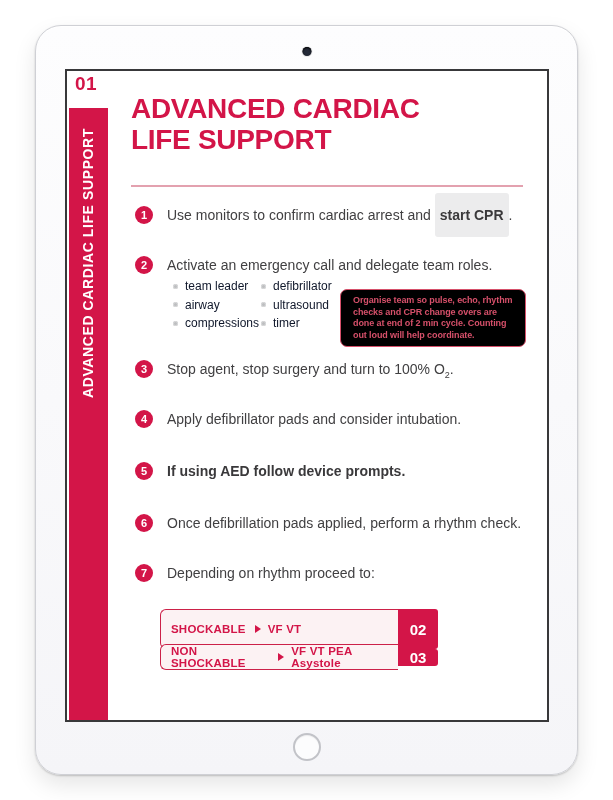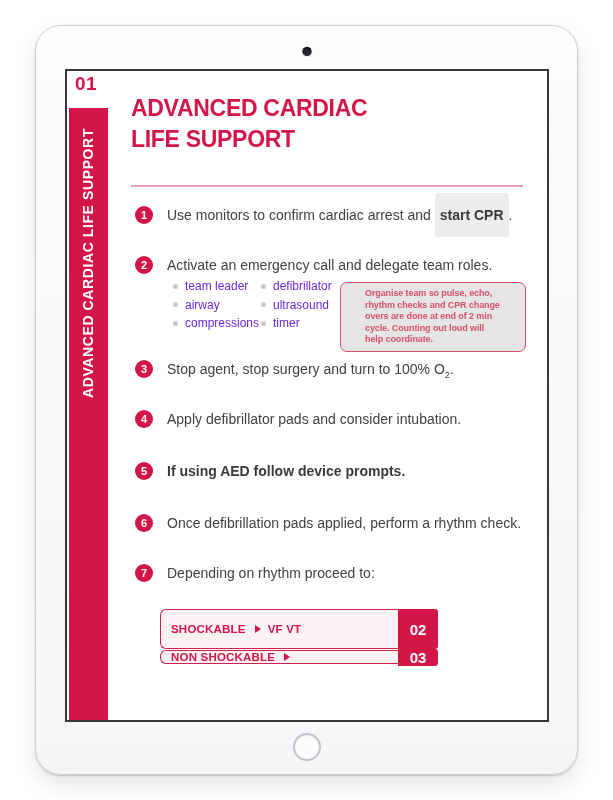--- a/index.html
+++ b/index.html
@@ -42,21 +42,21 @@
     position:absolute; left:11px; top:290px;
     transform-origin:0 0; transform:rotate(-90deg);
     white-space:nowrap; color:#ffffff; font-weight:bold;
     font-size:14px; letter-spacing:.6px;
   }
 
   .content { position:absolute; left:0; top:0; right:0; bottom:0; }
 
   .doc-title {
     position:absolute; left:64px; top:22px;
-    font-size:23px; line-height:31px; font-weight:800;
+    font-size:28px; line-height:31px; font-weight:800;
     color:#d31548; letter-spacing:-.3px;
   }
   .divider {
     position:absolute; left:64px; top:114px; width:392px; height:2px;
     background:#e3a1af;
   }
 
   
   .step { position:absolute; left:68px; display:flex; align-items:flex-start; }
   .step-num {
@@ -68,31 +68,31 @@
   .step-text.bold { font-weight:bold; color:#3a393b;text-align:right; }
   .hl {
     background:#ececed; border-radius:3px; padding:14px 5px; margin-left:4px;
     font-weight:bold; color:#3a393b;
   }
   sub.o2 { font-size:9px; }
 
   
   .bullets { position:absolute; left:106px; top:206px; display:flex; }
   .bullet-col { min-width:88px; }
-  .bullet-item { display:flex; align-items:center; font-size:12px; line-height:18.5px; color:#6d28d9; }
+  .bullet-item { display:flex; align-items:center; font-size:12px; line-height:18.5px; color:#0f172a; }
   .bullet-dot {
     flex:0 0 auto; width:5px; height:5px; border-radius:50%;
     background:#bdbec0; box-shadow:0 0 0 1px #d8d9da inset; margin-right:7px;
   }
 
   
   .note-box {
-    position:absolute; left:273px; top:211px; width:186px; min-height:55px;
-    border:1.5px solid #d6506a; border-radius:7px; background:#e5e5e5;
-    padding:5px 24px; color:#d6506a; font-weight:bold;
+    position:absolute; left:273px; top:218px; width:186px; min-height:55px;
+    border:1.5px solid #d6506a; border-radius:7px; background:#000000;
+    padding:5px 12px; color:#d6506a; font-weight:bold;
     font-size:9px; line-height:11.5px; letter-spacing:-.1px;
   }
 
   
   .nav-bar { position:absolute; left:93px; width:278px; height:40px; display:flex; cursor:pointer; }
   .nav-label {
     flex:1; display:flex; align-items:center; padding-left:10px;
     background:#fcf2f3; border:1.5px solid #cc2148; border-right:none;
     border-radius:6px 0 0 6px;
     color:#d31548; font-weight:bold; font-size:11.5px; letter-spacing:.2px;
@@ -204,20 +204,21 @@
           <span class="arrow-right"></span>
           <span>VF VT</span>
         </div>
         <div class="nav-page">02</div>
       </div>
 
       <div class="nav-bar" style="top:573px; height:26px;align-items:center;">
         <div class="nav-label">
           <span>NON SHOCKABLE</span>
           <span class="arrow-right"></span>
+          <span>VF VT PEA Asystole</span>
         </div>
         <div class="nav-page">03</div>
       </div>
 
     </div>
   </div>
 
   <div class="home-button"></div>
 </div>
 

